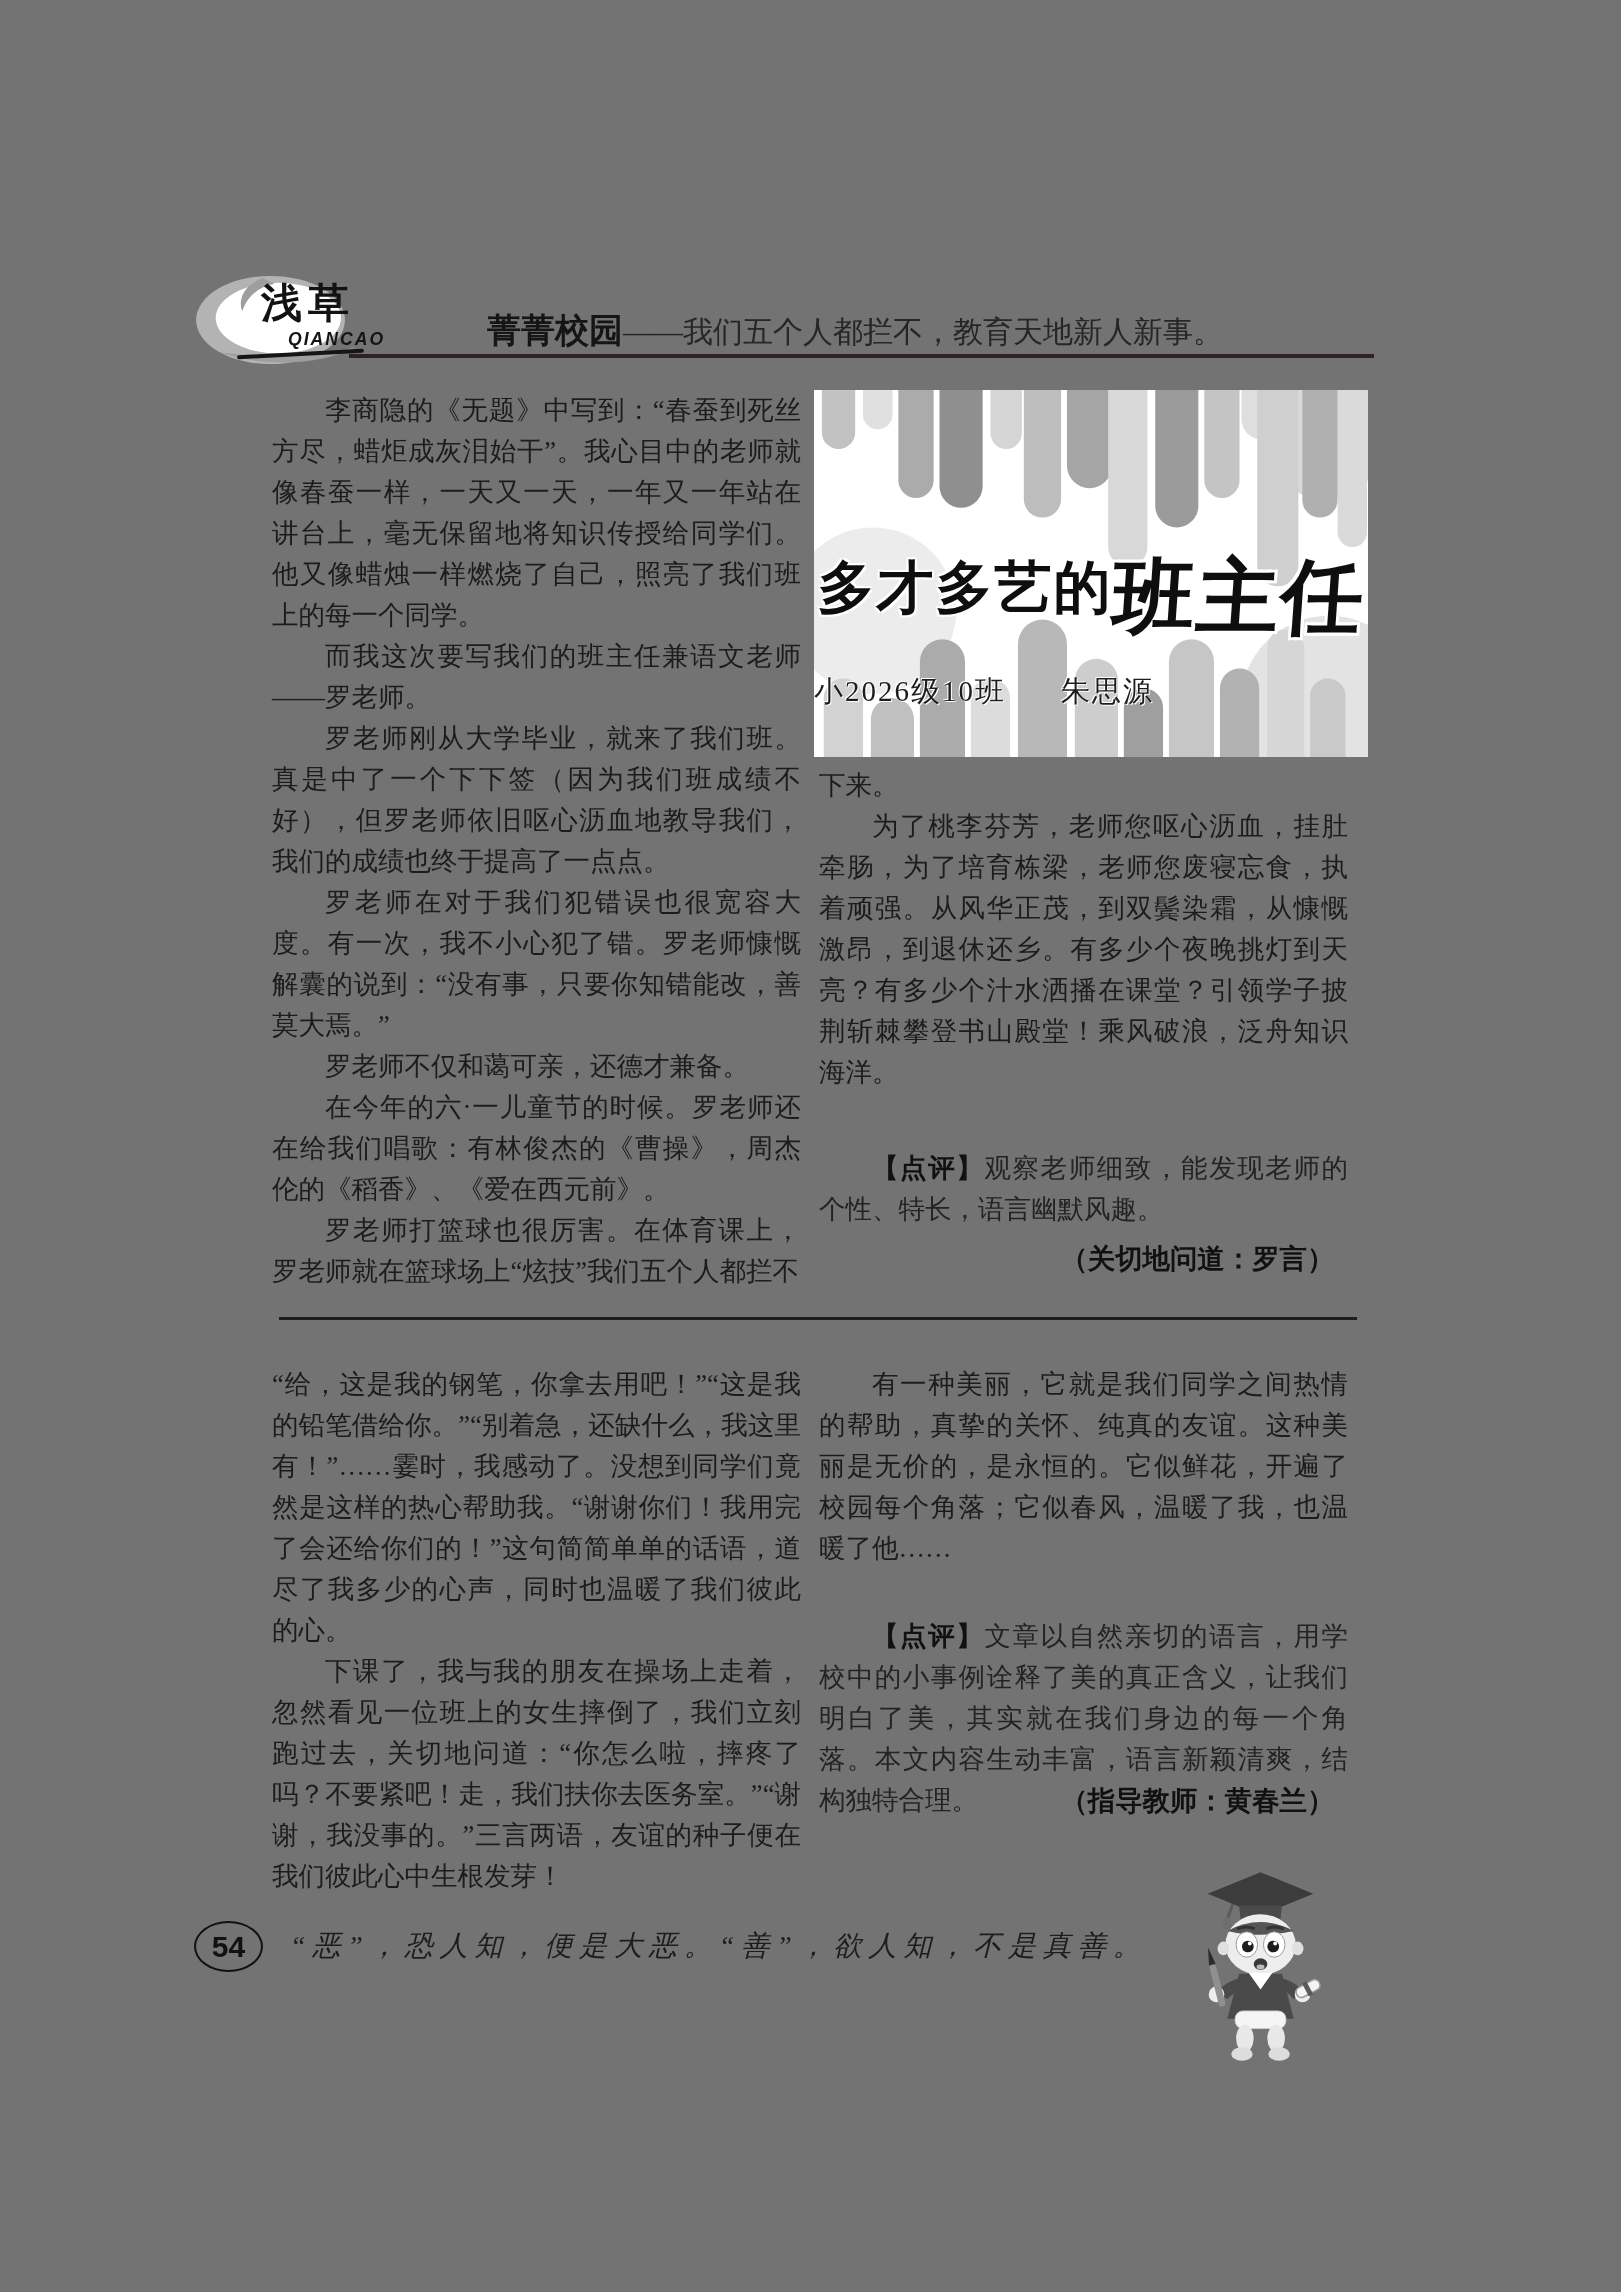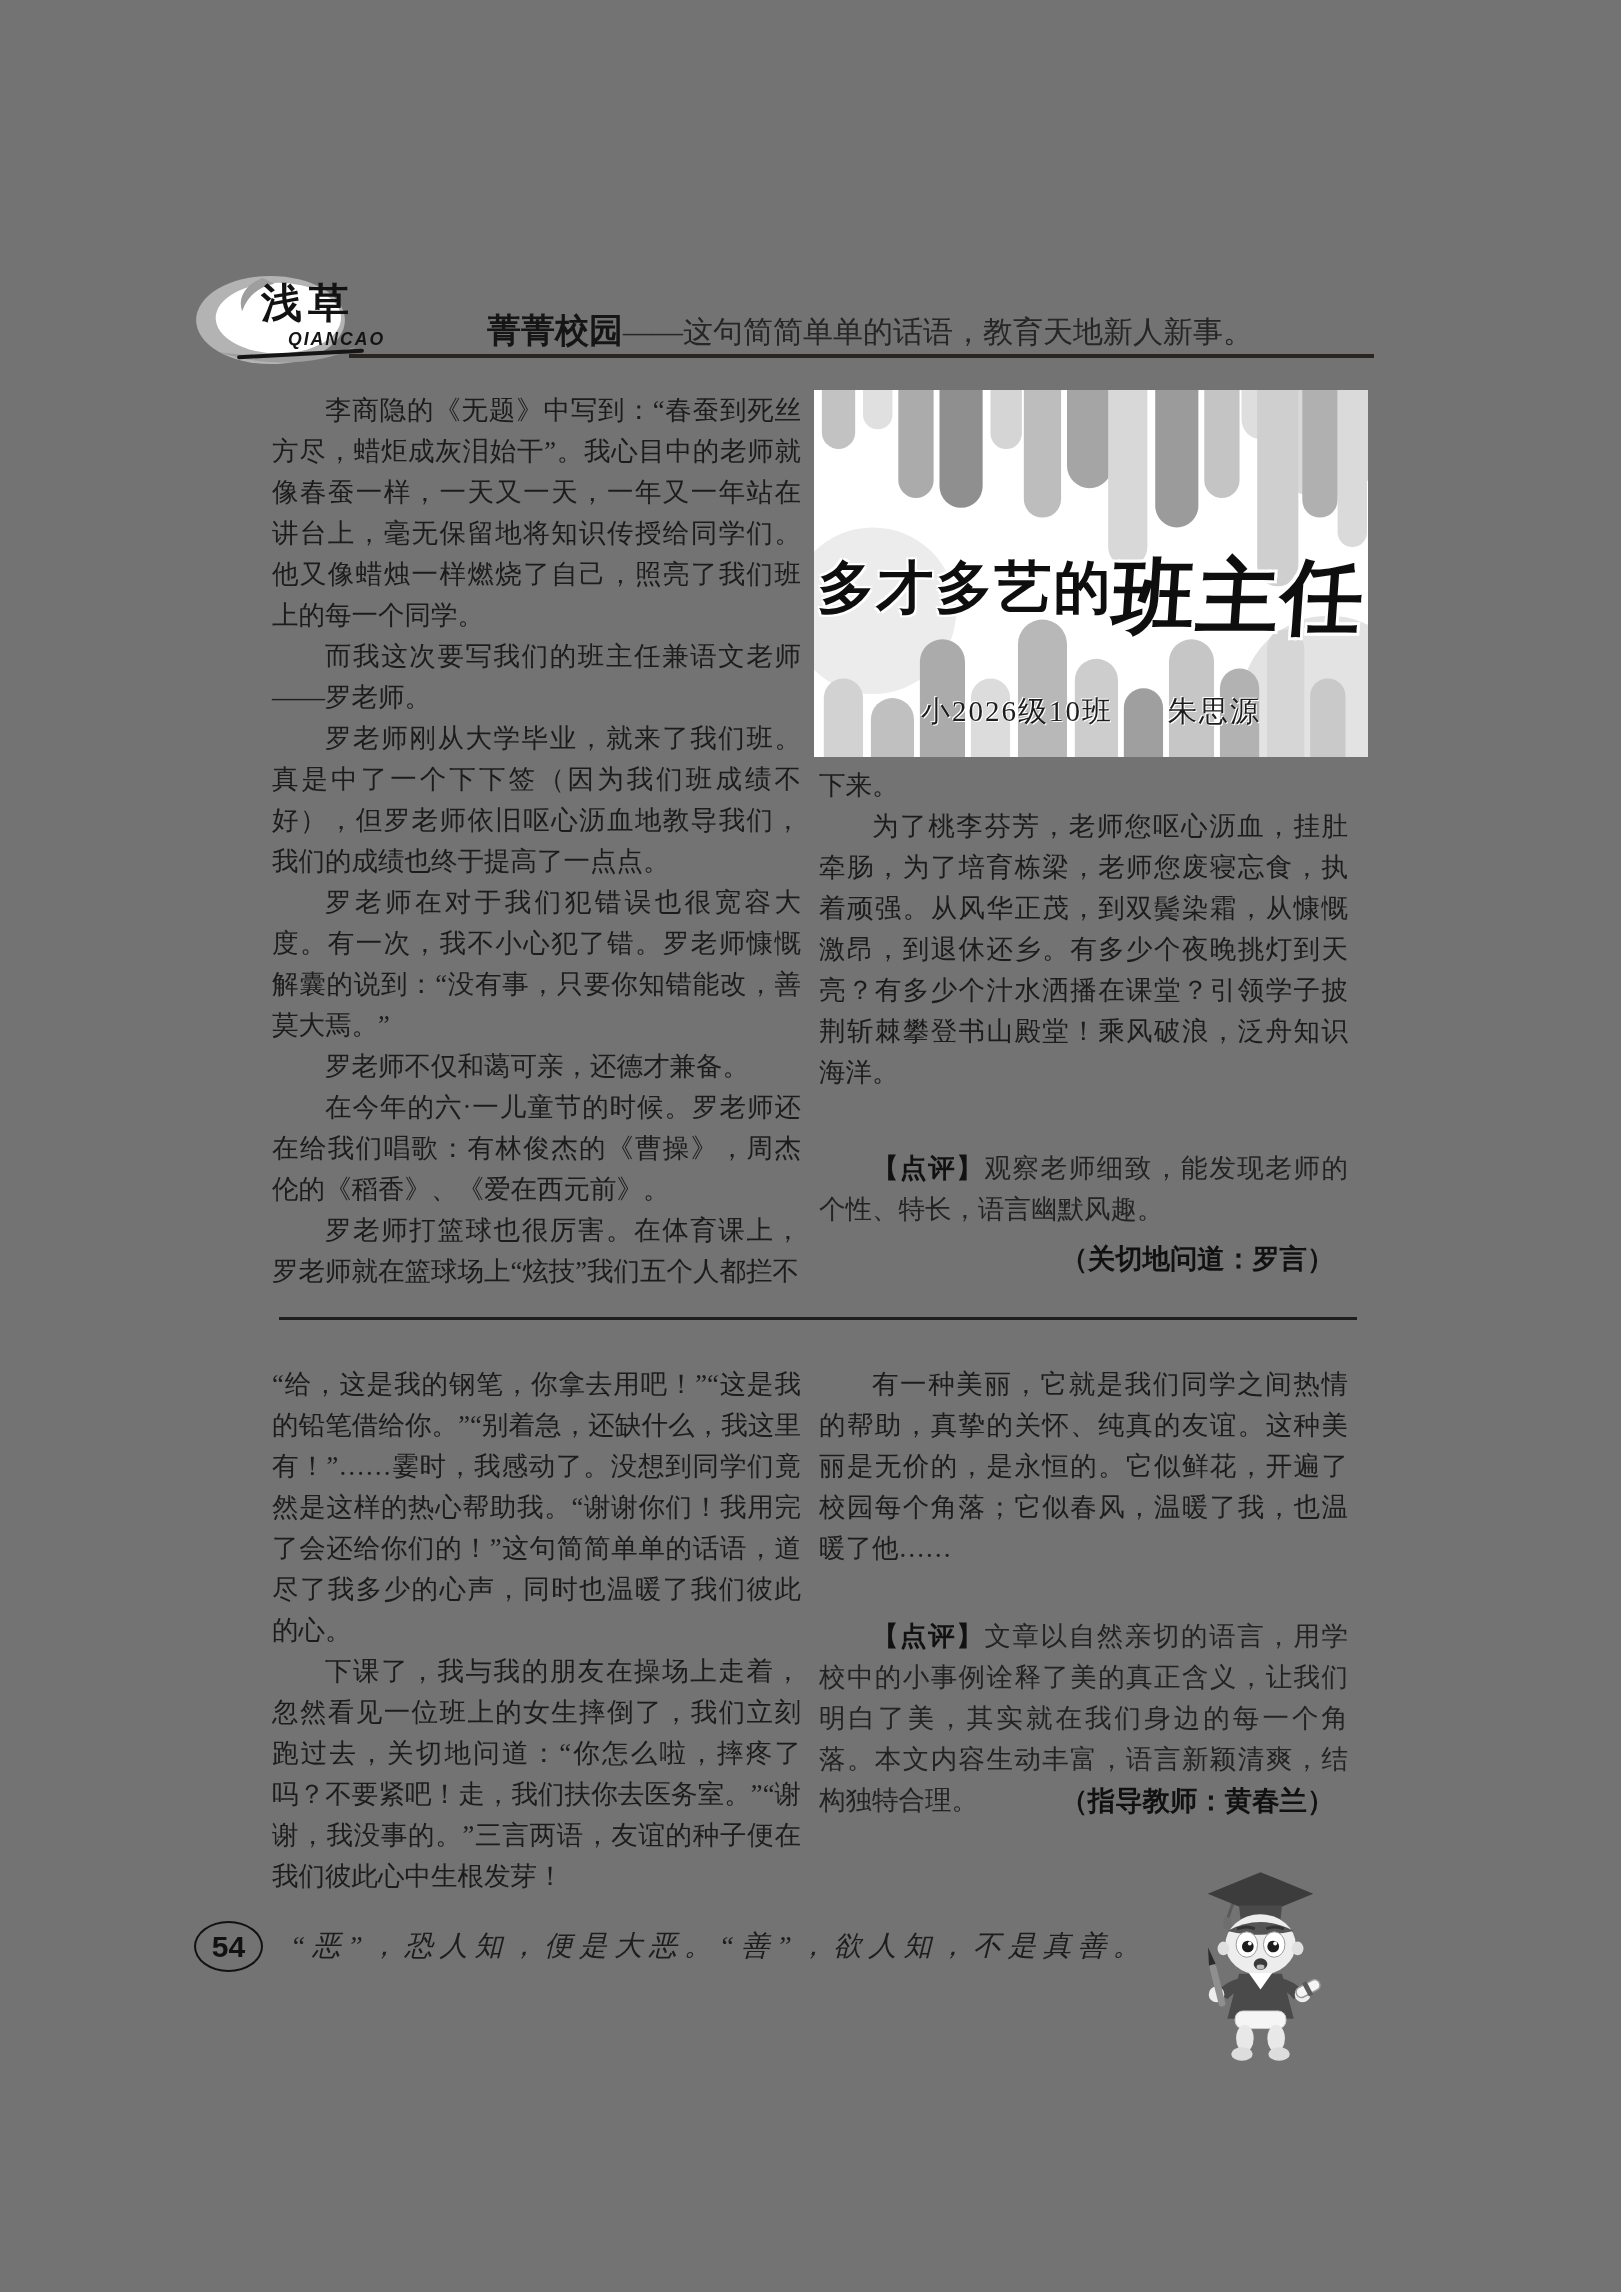--- a/index.html
+++ b/index.html
@@ -62,24 +62,23 @@
   .banner svg{position:absolute;left:0;top:0;}
   .banner-title{
     position:absolute;left:0;top:153px;width:554px;white-space:nowrap;text-align:center;
     font-family:"Liberation Sans","DejaVu Sans",sans-serif;font-weight:900;color:#0e0e0e;
   }
   .banner-title .t1{font-size:57px;letter-spacing:2px;vertical-align:17.6px;
     text-shadow:2px 2px 0 #fff,-2px -2px 0 #fff,2px -2px 0 #fff,-2px 2px 0 #fff;}
   .banner-title .t2{font-size:82px;letter-spacing:2px;display:inline-block;transform:skewX(-4deg);
     text-shadow:2.9px 2.9px 0 #fff,-2.9px -2.9px 0 #fff,2.9px -2.9px 0 #fff,-2.9px 2.9px 0 #fff;}
   .banner-byline{
-    position:absolute;left:0;top:282px;width:554px;text-align:center;
+    position:absolute;left:0;top:282px;width:554px;
     font-size:29px;color:#1d1d1d;letter-spacing:2px;
     text-shadow:1px 1px 0 #fff,-1px -1px 0 #fff;
-    margin-top:20px;
   }
   .banner-byline .by-gap{display:inline-block;width:55px;}
 
   
   .section-divider{position:absolute;left:279px;top:1317px;width:1078px;height:2.9px;background:#1e1e1e;}
 
   
   .page-badge{
     position:absolute;left:194px;top:1921px;width:65px;height:47px;
     border:2.9px solid #111;border-radius:50%;
@@ -105,21 +104,21 @@
       <ellipse cx="88" cy="45" rx="64" ry="36" fill="#ffffff"></ellipse>
       <path d="M72 4 C55 10 46 24 51 38 C57 22 68 13 84 10 Z" fill="#9e9e9e"></path>
       <path d="M28 80 C70 95 132 94 168 74 C132 86 78 86 28 80 Z" fill="#9e9e9e"></path>
     </svg>
     <div class="logo-cn">浅草</div>
     <div class="logo-en">QIANCAO</div>
     <div class="logo-swoosh"></div>
   </div>
 
   <div class="header-text">
-    <span class="sec-title">菁菁校园</span><span class="sec-sub">——这句简简单单的话语，教育天地新人新事。</span>
+    <span class="sec-title">菁菁校园</span><span class="sec-sub">——我们五个人都拦不，教育天地新人新事。</span>
   </div>
   <div class="header-rule"></div>
 
   <div class="col col-tl">
     <p>李商隐的《无题》中写到：“春蚕到死丝方尽，蜡炬成灰泪始干”。我心目中的老师就像春蚕一样，一天又一天，一年又一年站在讲台上，毫无保留地将知识传授给同学们。他又像蜡烛一样燃烧了自己，照亮了我们班上的每一个同学。</p>
     <p>而我这次要写我们的班主任兼语文老师——罗老师。</p>
     <p>罗老师刚从大学毕业，就来了我们班。真是中了一个下下签（因为我们班成绩不好），但罗老师依旧呕心沥血地教导我们，我们的成绩也终于提高了一点点。</p>
     <p>罗老师在对于我们犯错误也很宽容大度。有一次，我不小心犯了错。罗老师慷慨解囊的说到：“没有事，只要你知错能改，善莫大焉。”</p>
     <p>罗老师不仅和蔼可亲，还德才兼备。</p>
     <p>在今年的六·一儿童节的时候。罗老师还在给我们唱歌：有林俊杰的《曹操》，周杰伦的《稻香》、《爱在西元前》。</p>

